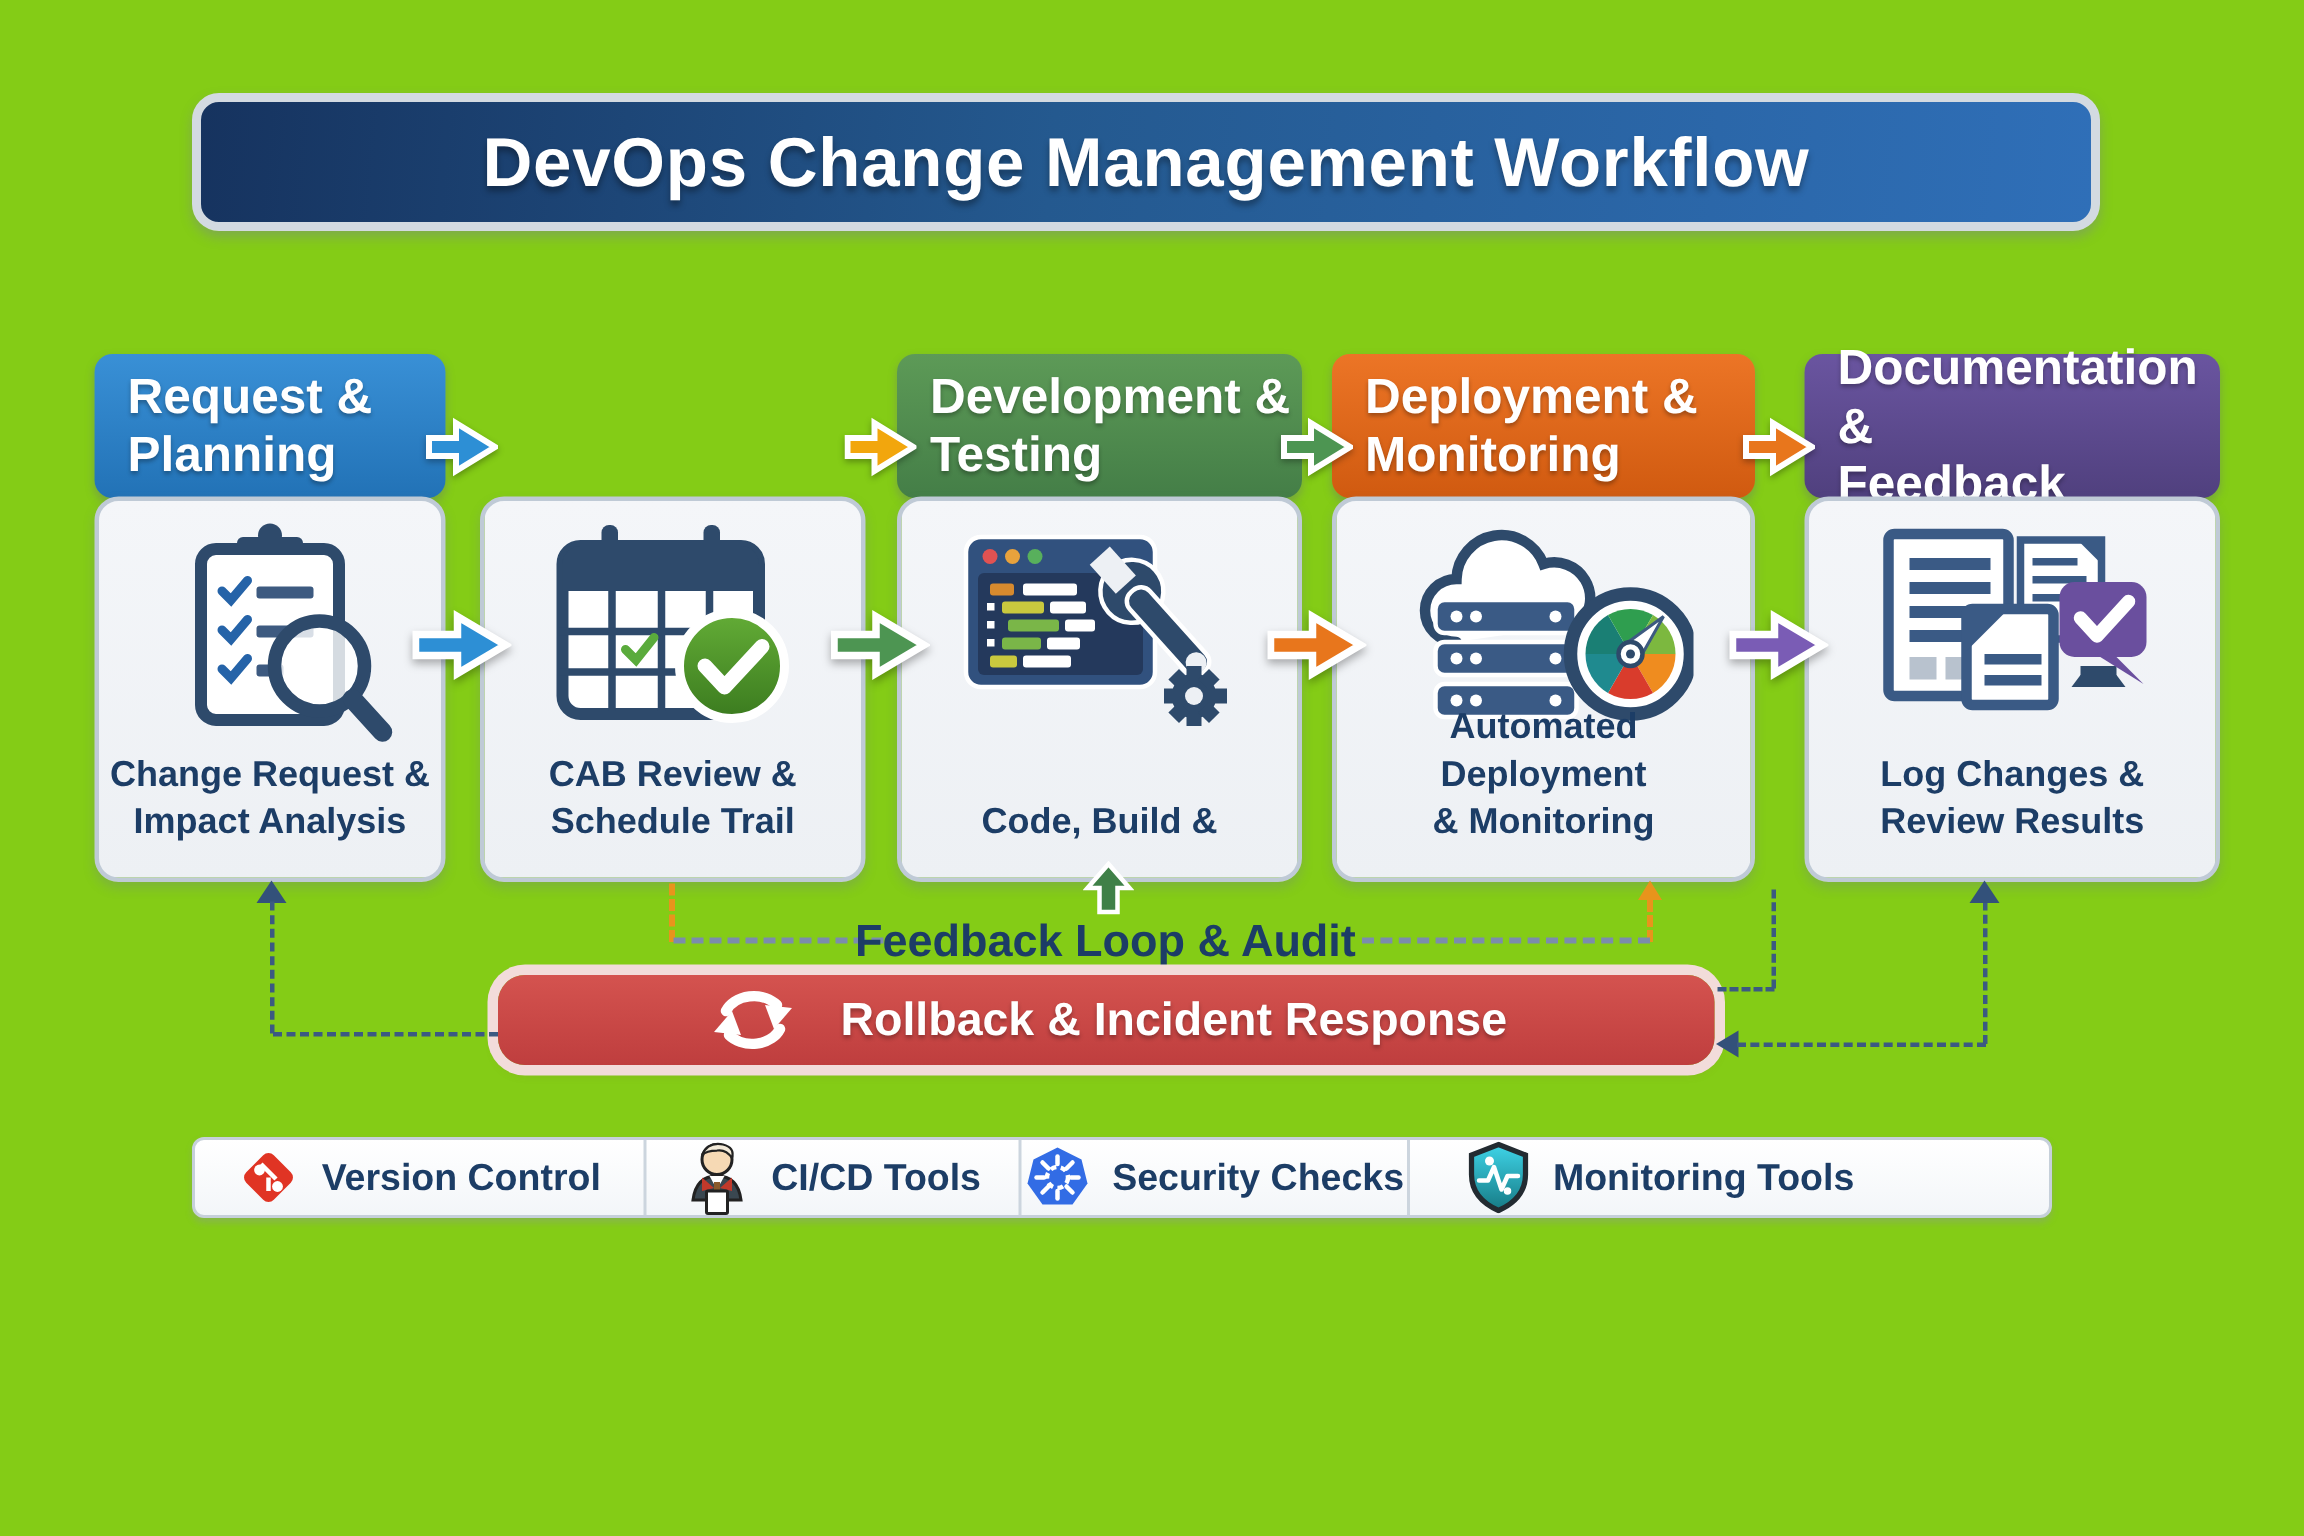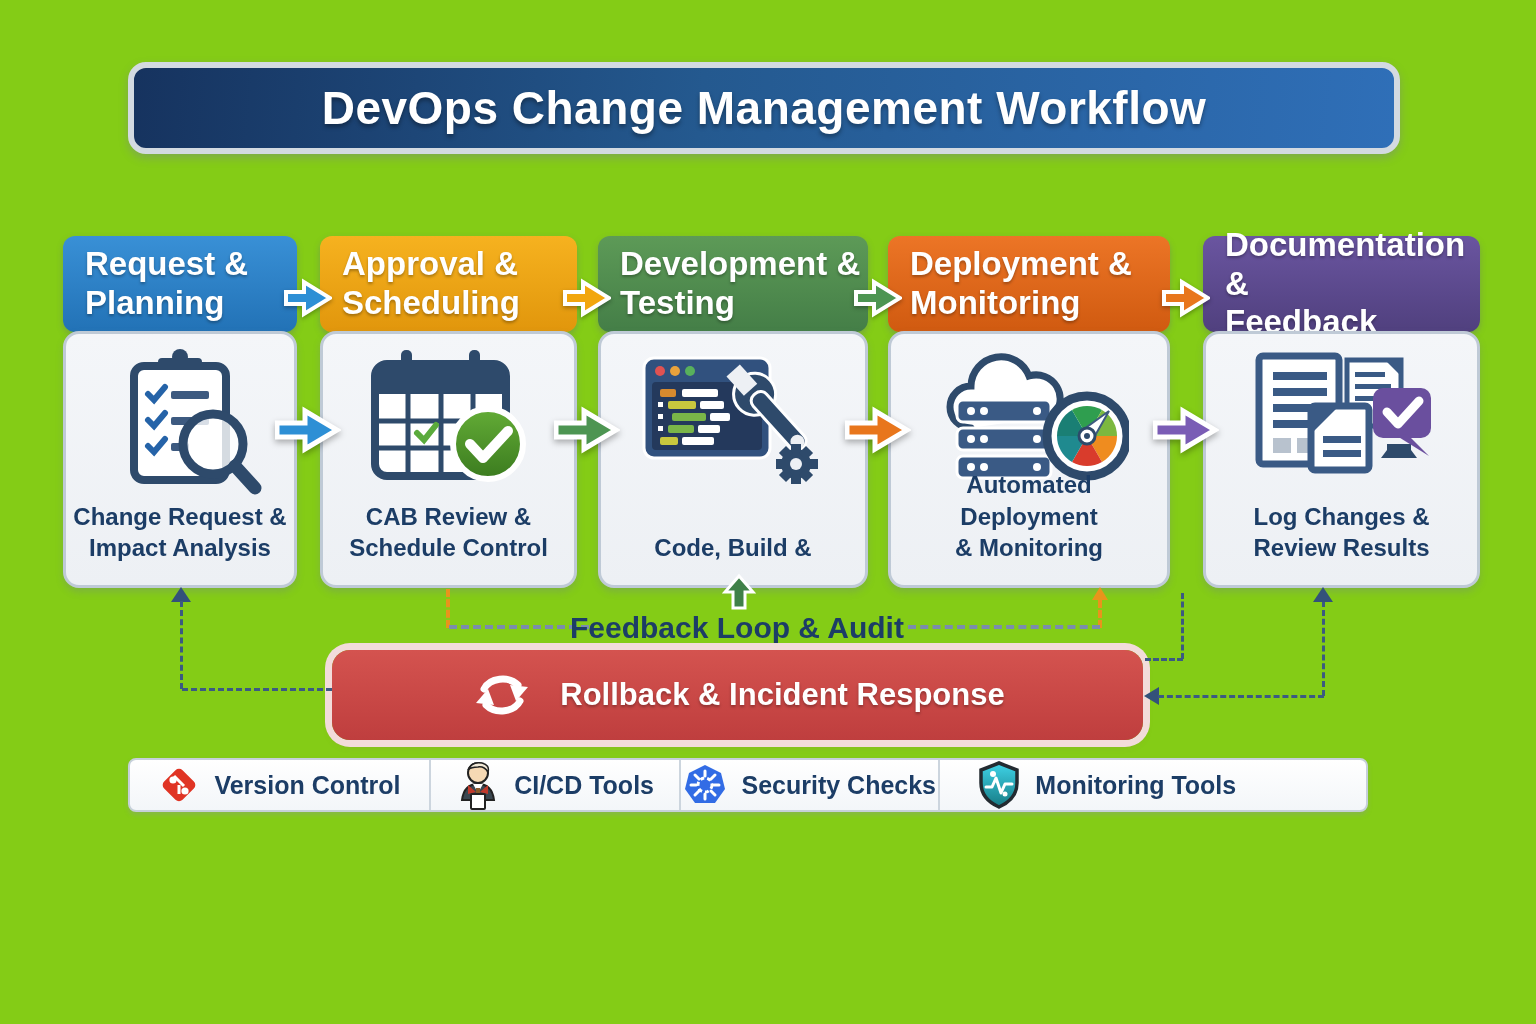--- a/index.html
+++ b/index.html
@@ -53,21 +53,21 @@
     border-left:10px solid transparent;border-right:10px solid transparent;
     border-bottom:15px solid #33517a;}
   .arrowhead-up.orange{border-bottom-color:#e8941c;border-left-width:8px;border-right-width:8px;border-bottom-width:13px;}
   .arrowhead-left{position:absolute;width:0;height:0;
     border-top:9px solid transparent;border-bottom:9px solid transparent;
     border-right:15px solid #33517a;}
   .feedback-label{position:absolute;left:570px;width:360px;top:611px;text-align:left;
     color:#1c3d66;font-size:30px;font-weight:bold;}
 
   
-  .rollback{position:absolute;left:332px;top:650px;width:811px;height:90px;box-sizing:border-box;
+  .rollback{position:absolute;left:332px;top:650px;width:811px;height:60px;box-sizing:border-box;
     background:linear-gradient(180deg,#d4534f,#bf3e3e);
     border-radius:18px;box-shadow:0 0 0 7px #f2dcda,0 4px 8px rgba(150,90,90,.4);
     display:flex;align-items:center;justify-content:center;gap:26px;}
   .rollback span{color:#fff;font-size:31px;font-weight:bold;text-shadow:0 2px 3px rgba(0,0,0,.3);}
 
   
   .toolbar{position:absolute;left:128px;top:758px;width:1240px;height:54px;box-sizing:border-box;
     background:linear-gradient(180deg,#ffffff,#f3f6f9);
     border:2px solid #c6d0da;border-radius:8px;display:flex;
     box-shadow:0 3px 4px rgba(140,150,160,.35);}
@@ -82,26 +82,20 @@
 <div class="canvas">
 
   <div class="title-banner">
     <span>DevOps Change Management Workflow</span>
   </div>
 
   <div class="stage-header h1 c1">
     <div class="hl">
         <div>Request &amp;</div>
         <div>Planning</div>
-      </div>
-  </div>
-  <div class="stage-header h2 c2">
-    <div class="hl">
-        <div>Approval &amp;</div>
-        <div>Scheduling</div>
       </div>
   </div>
   <div class="stage-header h3 c3">
     <div class="hl">
         <div>Development &amp;</div>
         <div>Testing</div>
       </div>
   </div>
   <div class="stage-header h4 c4">
     <div class="hl">
@@ -169,21 +163,21 @@
         <line x1="112" y1="46" x2="112" y2="110" stroke="#2e4a6b" stroke-width="5"></line>
         <line x1="12" y1="73" x2="146" y2="73" stroke="#2e4a6b" stroke-width="5"></line>
         <line x1="12" y1="100" x2="100" y2="100" stroke="#2e4a6b" stroke-width="5"></line>
         <path d="M56 85 l7 7 l12 -15" fill="none" stroke="#5aab3c" stroke-width="6" stroke-linecap="round"></path>
         <circle cx="127" cy="96" r="35" fill="url(#gGreen)" stroke="#fff" stroke-width="6"></circle>
         <path d="M109 96 l13 14 l25 -27" fill="none" stroke="#fff" stroke-width="10" stroke-linecap="round" stroke-linejoin="round"></path>
       </svg>
     </div>
     <div class="card-caption">
       <div>CAB Review &amp;</div>
-        <div>Schedule Control</div>
+        <div>Schedule Trail</div>
     </div>
   </div>
 
   <div class="stage-card c3">
     <div class="card-icon">
       <svg width="190" height="150" viewBox="0 0 190 150">
         <rect x="6" y="10" width="126" height="100" rx="10" fill="#31517e" stroke="#fff" stroke-width="3"></rect>
         <circle cx="22" cy="23" r="5" fill="#e05252"></circle>
           <circle cx="37" cy="23" r="5" fill="#e8a23c"></circle>
           <circle cx="52" cy="23" r="5" fill="#58b05c"></circle>

